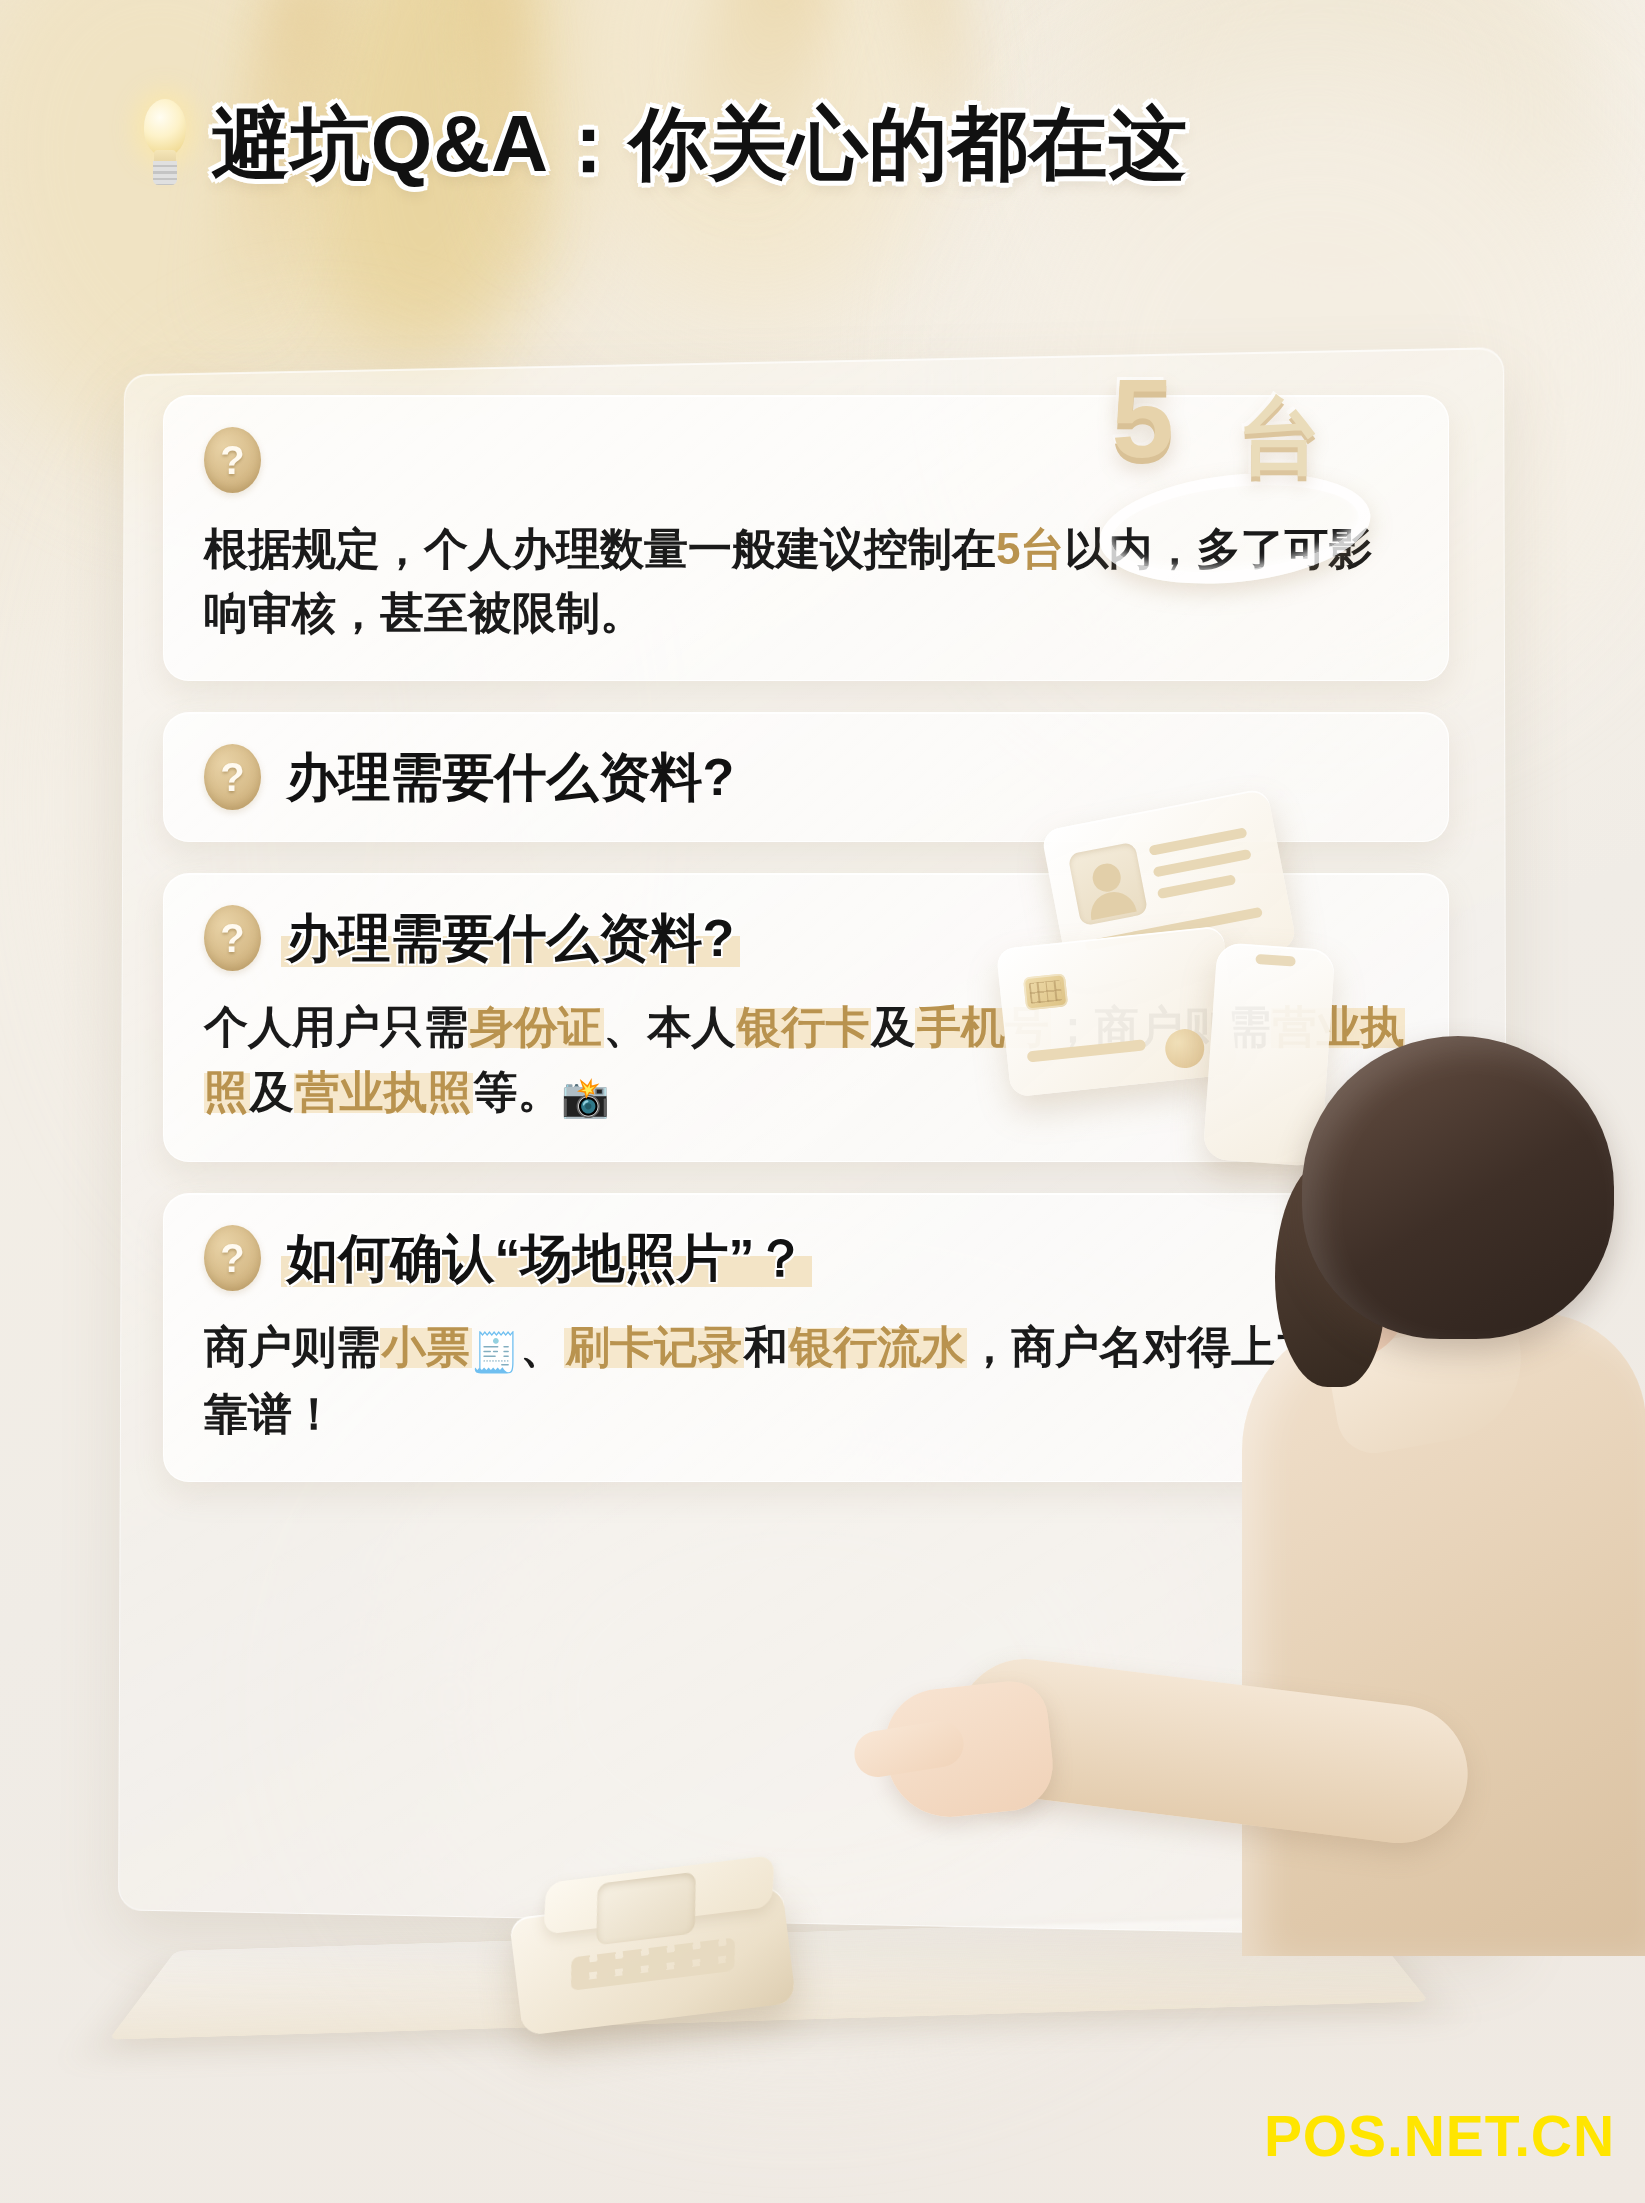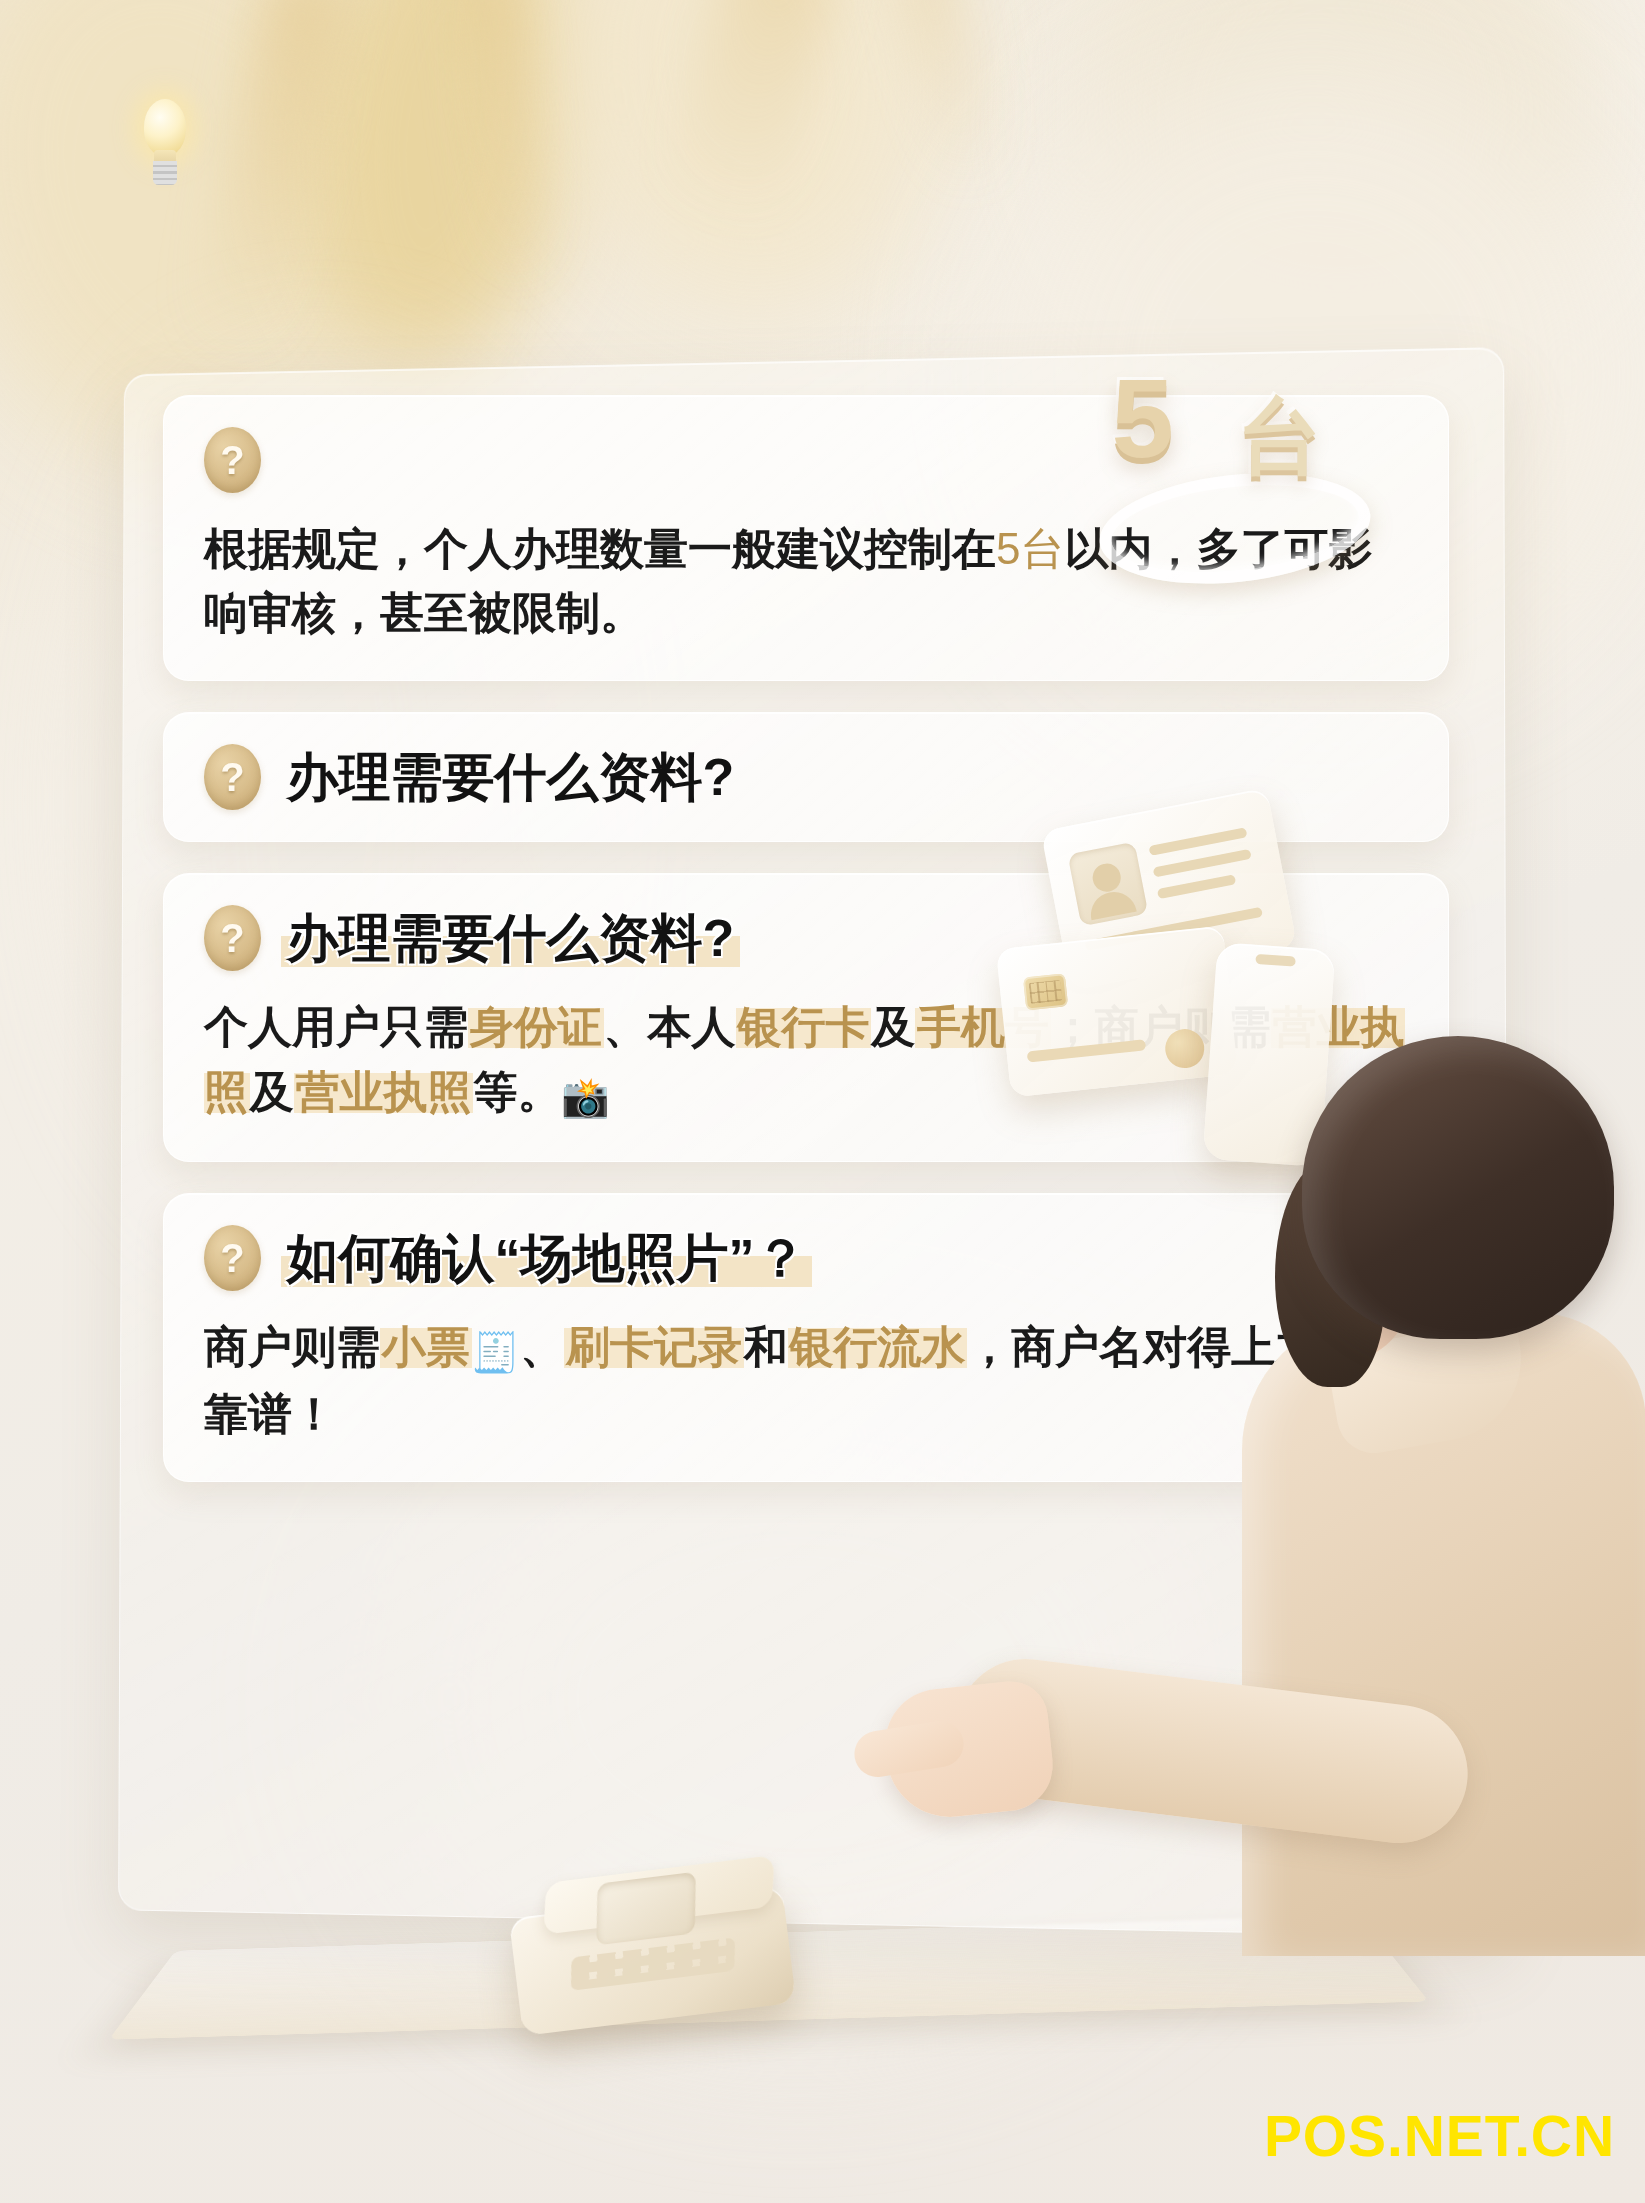--- a/index.html
+++ b/index.html
@@ -78,21 +78,21 @@
     text-shadow:0 1.8px 2.8px rgba(140,110,60,.45);}
   .q-text{font-size:52px;font-weight:700;color:#121212;line-height:1.18;letter-spacing:0;
     background:linear-gradient(transparent 46%,#f3e4c6 46%,#f3e4c6 96%,transparent 96%);
     padding:0 5.5px;display:inline-block;
     text-shadow:-1.8px -1.8px 0 #fff,1.8px -1.8px 0 #fff,-1.8px 1.8px 0 #fff,1.8px 1.8px 0 #fff;}
   .q-text.nohl{background:none;text-shadow:none;}
   .a-text{margin-top:24px;font-size:44px;line-height:1.46;color:#1a1a1a;font-weight:600;letter-spacing:0;}
   .hl{color:#b9934f;font-weight:700;
       background:linear-gradient(transparent 12%,#f6e8cd 12%,#f6e8cd 94%,transparent 94%);
       padding:0 1.8px;border-radius:1.8px;}
-  .hl-plain{color:#b9934f;font-weight:400;}
+  .hl-plain{color:#b9934f;font-weight:700;}
   .emoji{font-size:39px;vertical-align:-3.7px;}
 
   
   .prop{position:absolute;z-index:10;pointer-events:none;}
   
   .five-wrap{left:1084px;top:372px;width:294px;height:211px;}
   .five-ring{position:absolute;left:14.7px;top:103px;width:248px;height:83px;border-radius:50%;
     border:12px solid rgba(255,255,255,.78);
     box-shadow:0 9.2px 22px rgba(170,145,105,.25), inset 0 -3.7px 9.2px rgba(255,255,255,.8);
     transform:rotate(-6deg);}
@@ -203,20 +203,21 @@
   <div class="streak s3"></div>
   <div class="streak s4"></div>
 </div>
 
 <div class="title-row">
   <div class="bulb">
     <div class="bulb-glass"></div>
     <div class="bulb-neck"></div>
     <div class="bulb-base"></div>
   </div>
+  <div class="title-text">避坑Q&amp;A：你关心的都在这</div>
 </div>
 
 <div class="panel"></div>
 <div class="panel-base"></div>
 
 <div class="prop five-wrap">
   <div class="five-ring"></div>
   <div class="five-char">5</div>
   <div class="tai-char">台</div>
 </div>

